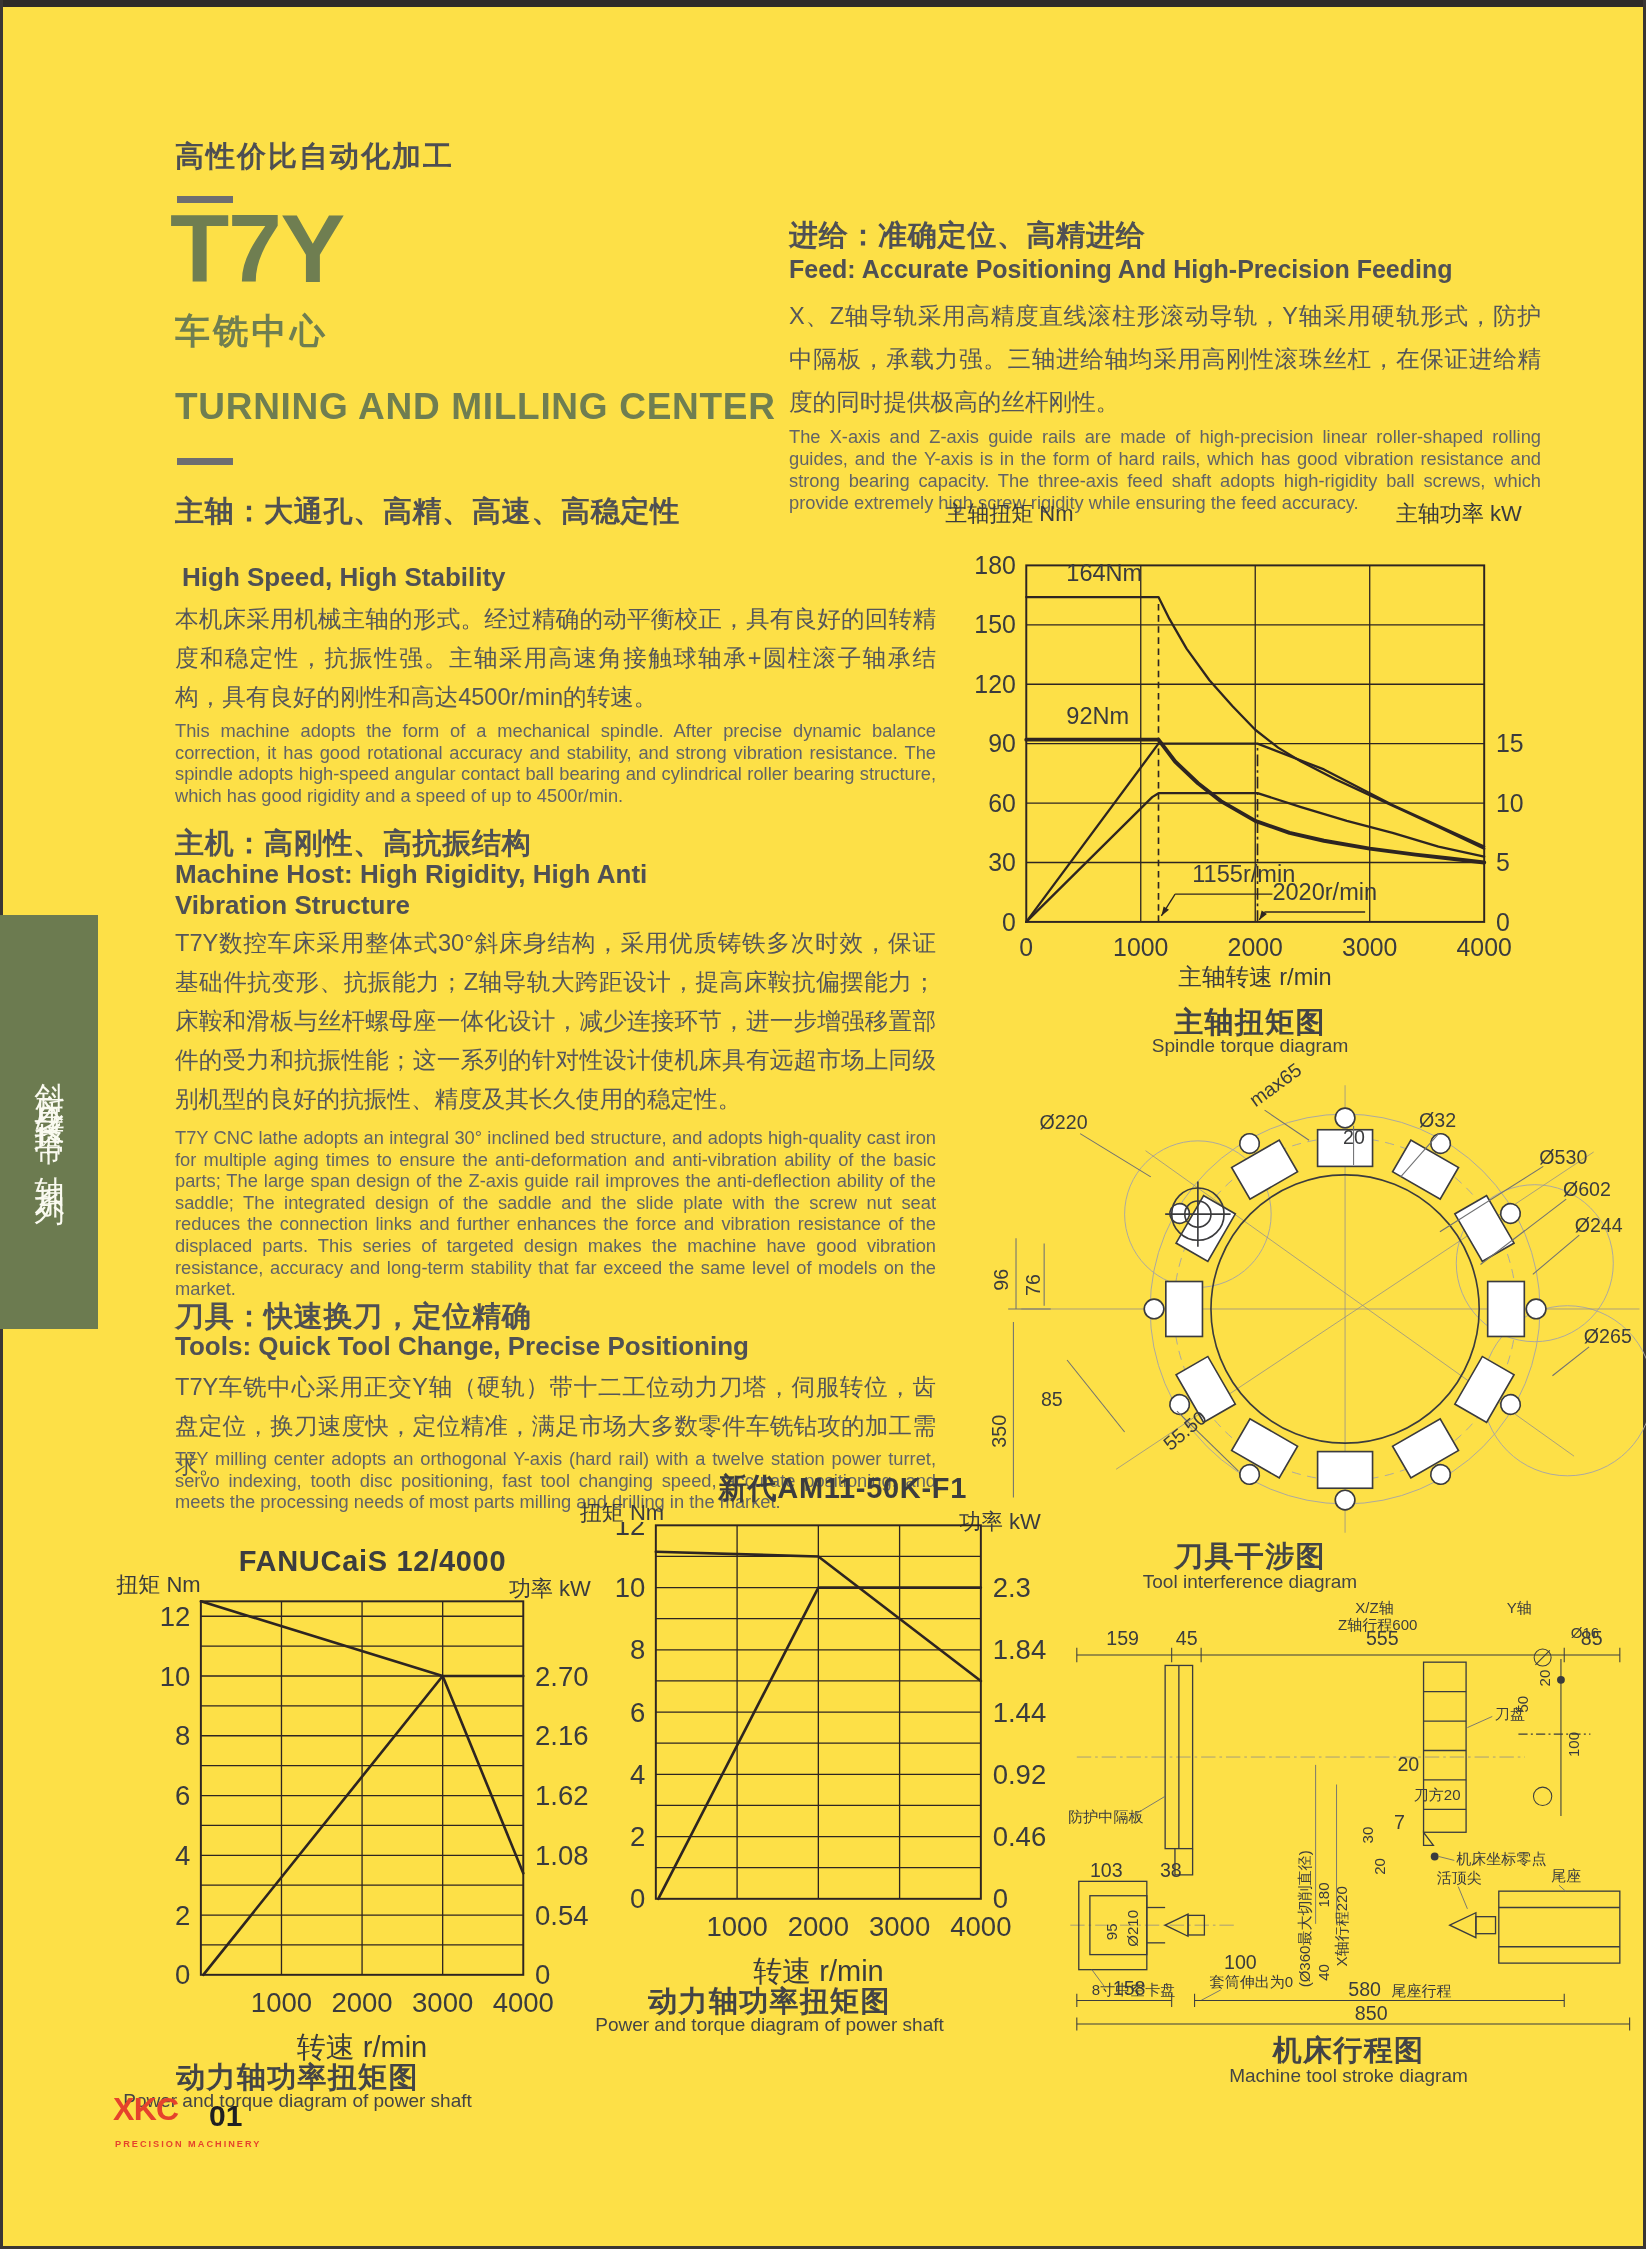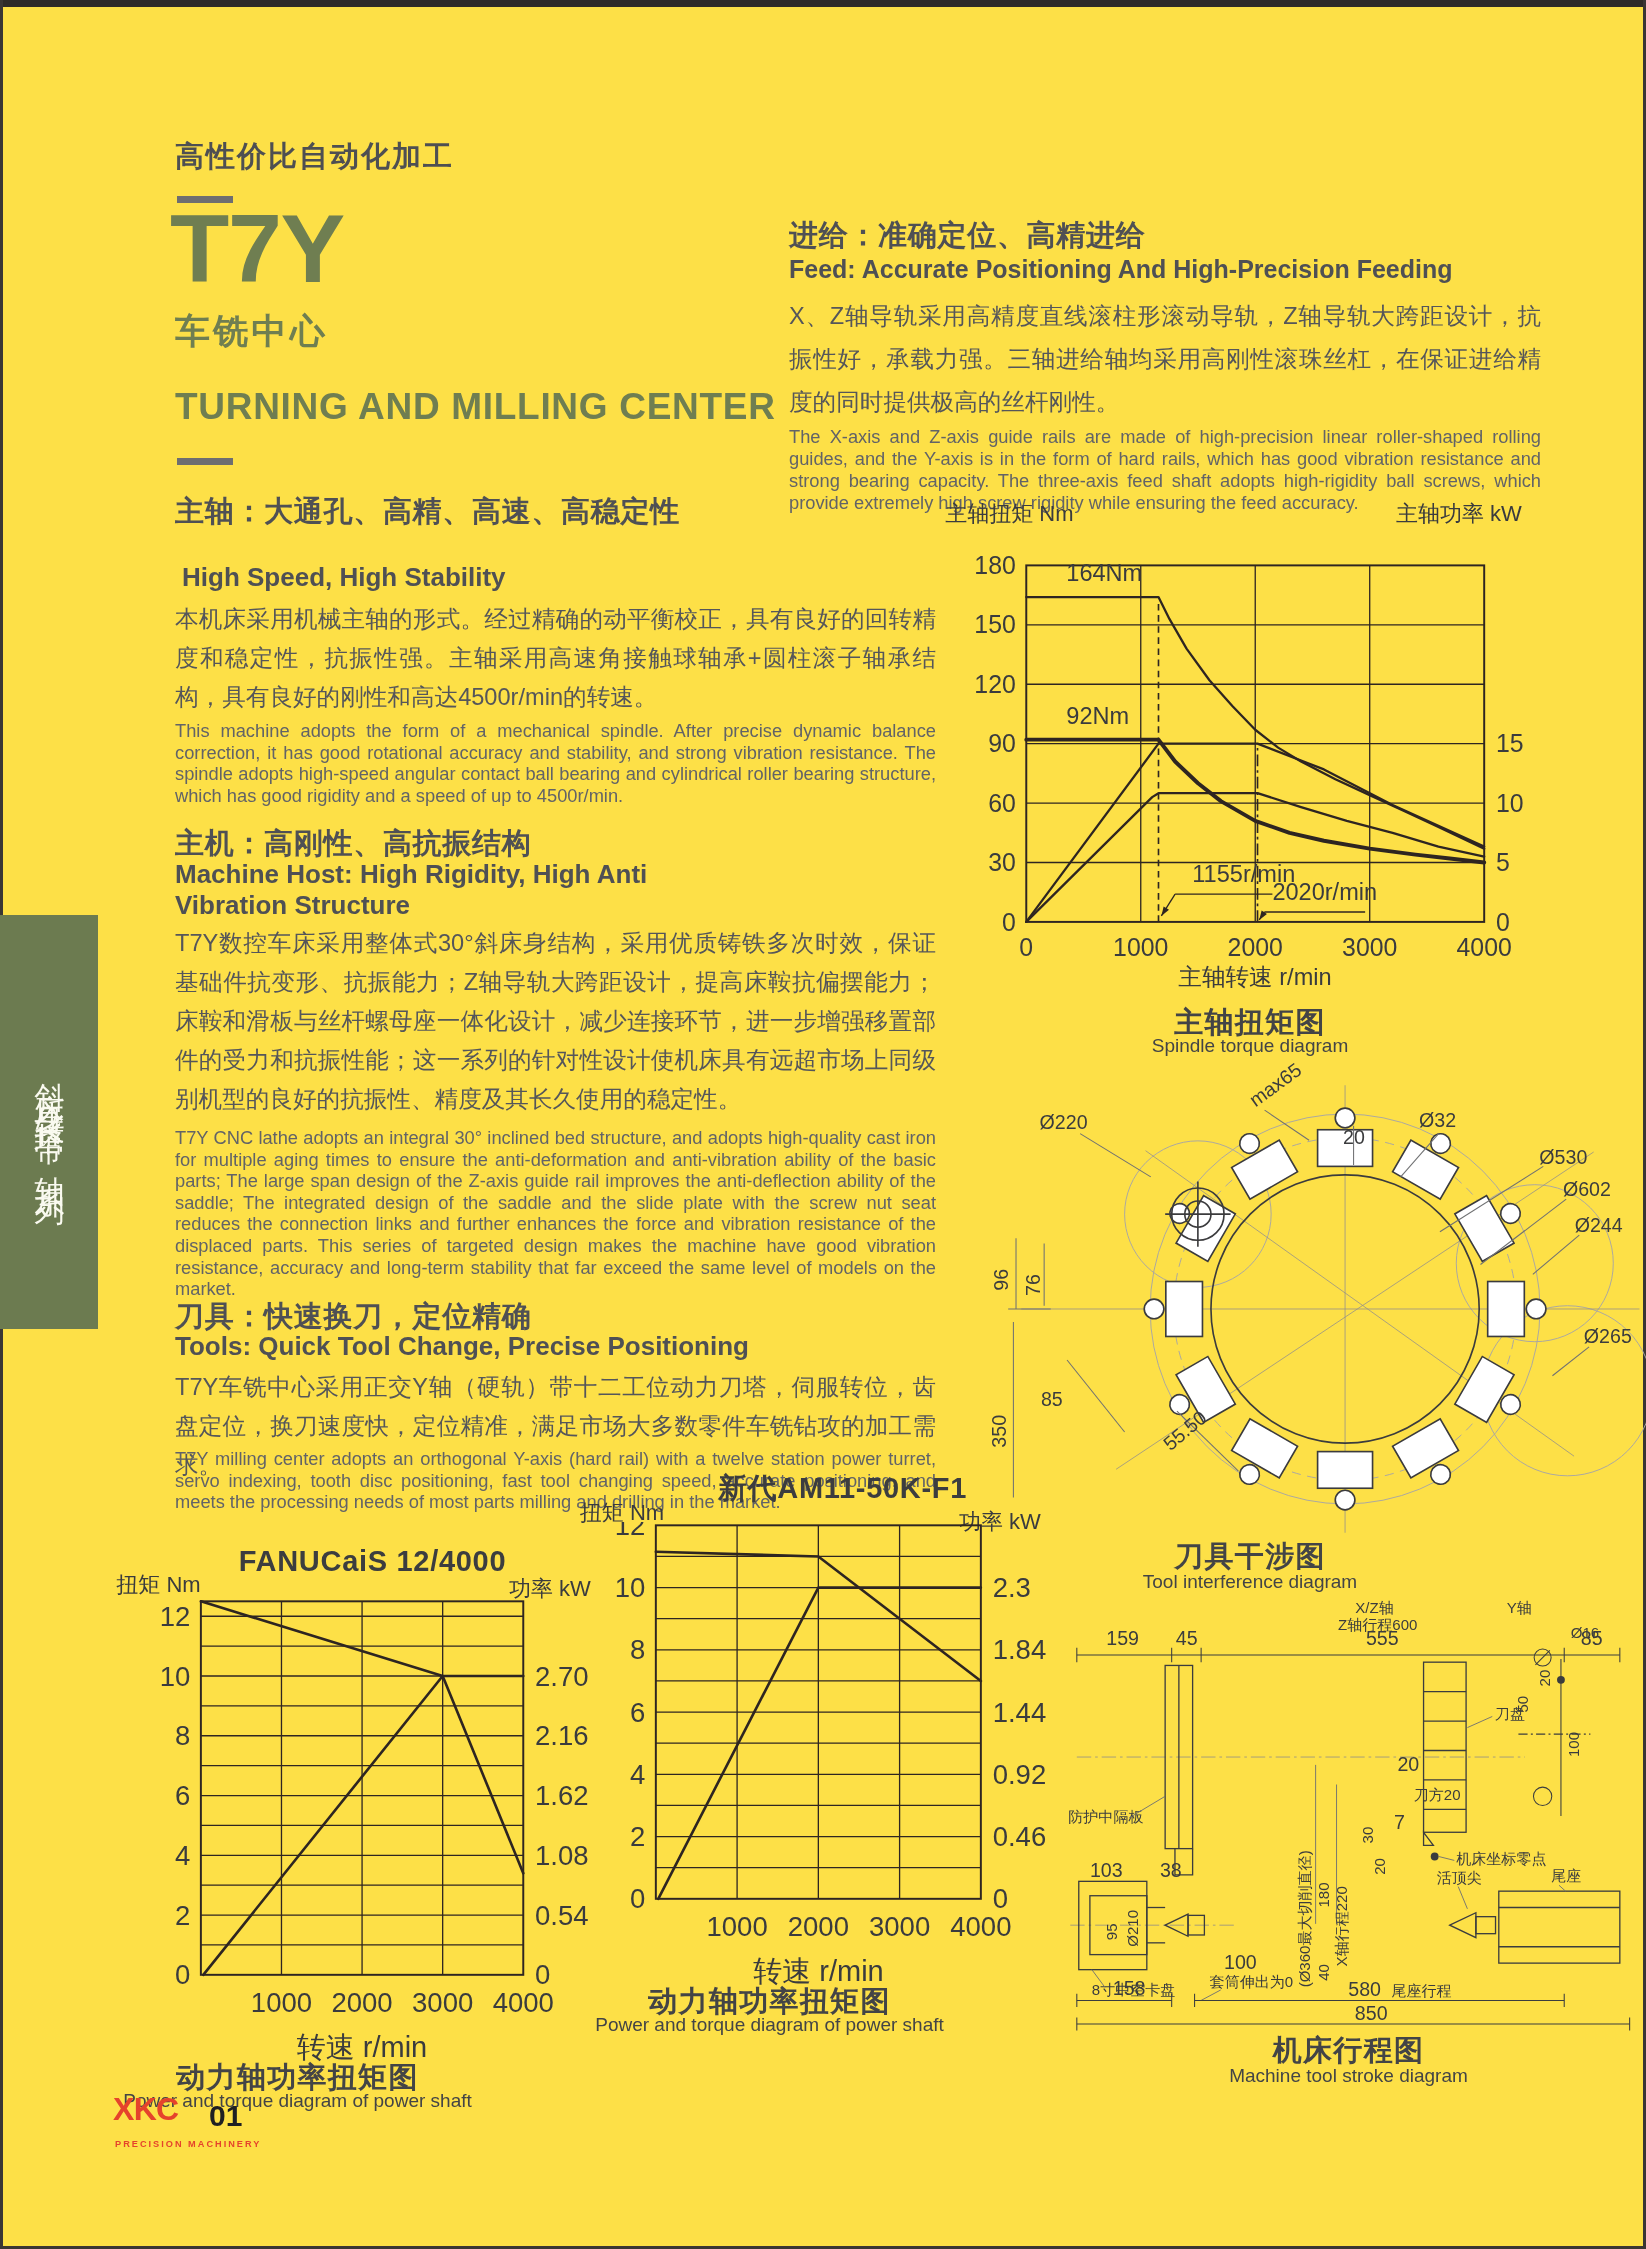--- a/index.html
+++ b/index.html
@@ -70,21 +70,21 @@
   <div class="abs p-en" style="left:175px;top:1127px;">T7Y CNC lathe adopts an integral 30° inclined bed structure, and adopts high-quality cast iron for multiple aging times to ensure the anti-deformation and anti-vibration ability of the basic parts; The large span design of the Z-axis guide rail improves the anti-deflection ability of the saddle; The integrated design of the saddle and the slide plate with the screw nut seat reduces the connection links and further enhances the force and vibration resistance of the displaced parts. This series of targeted design makes the machine have good vibration resistance, accuracy and long-term stability that far exceed the same level of models on the market.</div>
 
   <div class="abs h-cn" style="left:175px;top:1297px;">刀具：快速换刀，定位精确</div>
   <div class="abs h-en" style="left:175px;top:1331px;">Tools: Quick Tool Change, Precise Positioning</div>
   <div class="abs p-cn" style="left:175px;top:1368px;">T7Y车铣中心采用正交Y轴（硬轨）带十二工位动力刀塔，伺服转位，齿盘定位，换刀速度快，定位精准，满足市场大多数零件车铣钻攻的加工需求。</div>
   <div class="abs p-en" style="left:175px;top:1448px;">T7Y milling center adopts an orthogonal Y-axis (hard rail) with a twelve station power turret, servo indexing, tooth disc positioning, fast tool changing speed, accurate positioning, and meets the processing needs of most parts milling and drilling in the market.</div>
 
   <div class="rcol">
     <div class="abs h-cn" style="left:789px;top:216px;">进给：准确定位、高精进给</div>
     <div class="abs h-en" style="left:789px;top:255px;font-size:25px;">Feed: Accurate Positioning And High-Precision Feeding</div>
-    <div class="abs p-cn" style="left:789px;top:295px;">X、Z轴导轨采用高精度直线滚柱形滚动导轨，Z轴导轨大跨距设计，抗振性好，承载力强。三轴进给轴均采用高刚性滚珠丝杠，在保证进给精度的同时提供极高的丝杆刚性。</div>
+    <div class="abs p-cn" style="left:789px;top:295px;">X、Z轴导轨采用高精度直线滚柱形滚动导轨，Y轴采用硬轨形式，防护中隔板，承载力强。三轴进给轴均采用高刚性滚珠丝杠，在保证进给精度的同时提供极高的丝杆刚性。</div>
     <div class="abs p-en" style="left:789px;top:426px;">The X-axis and Z-axis guide rails are made of high-precision linear roller-shaped rolling guides, and the Y-axis is in the form of hard rails, which has good vibration resistance and strong bearing capacity. The three-axis feed shaft adopts high-rigidity ball screws, which provide extremely high screw rigidity while ensuring the feed accuracy.</div>
   </div>
 
   <div class="abs side-tab">
     <span>斜床身转塔带Y轴系列</span>
   </div>
 
   <div class="abs" style="left:936px;top:492px;width:628px;height:576px;">
     <div class="abs axis-lab" style="left:9.2px;top:6.5px;">主轴扭矩  Nm</div>
     <div class="abs axis-lab" style="left:460px;top:6.5px;">主轴功率  kW</div>

